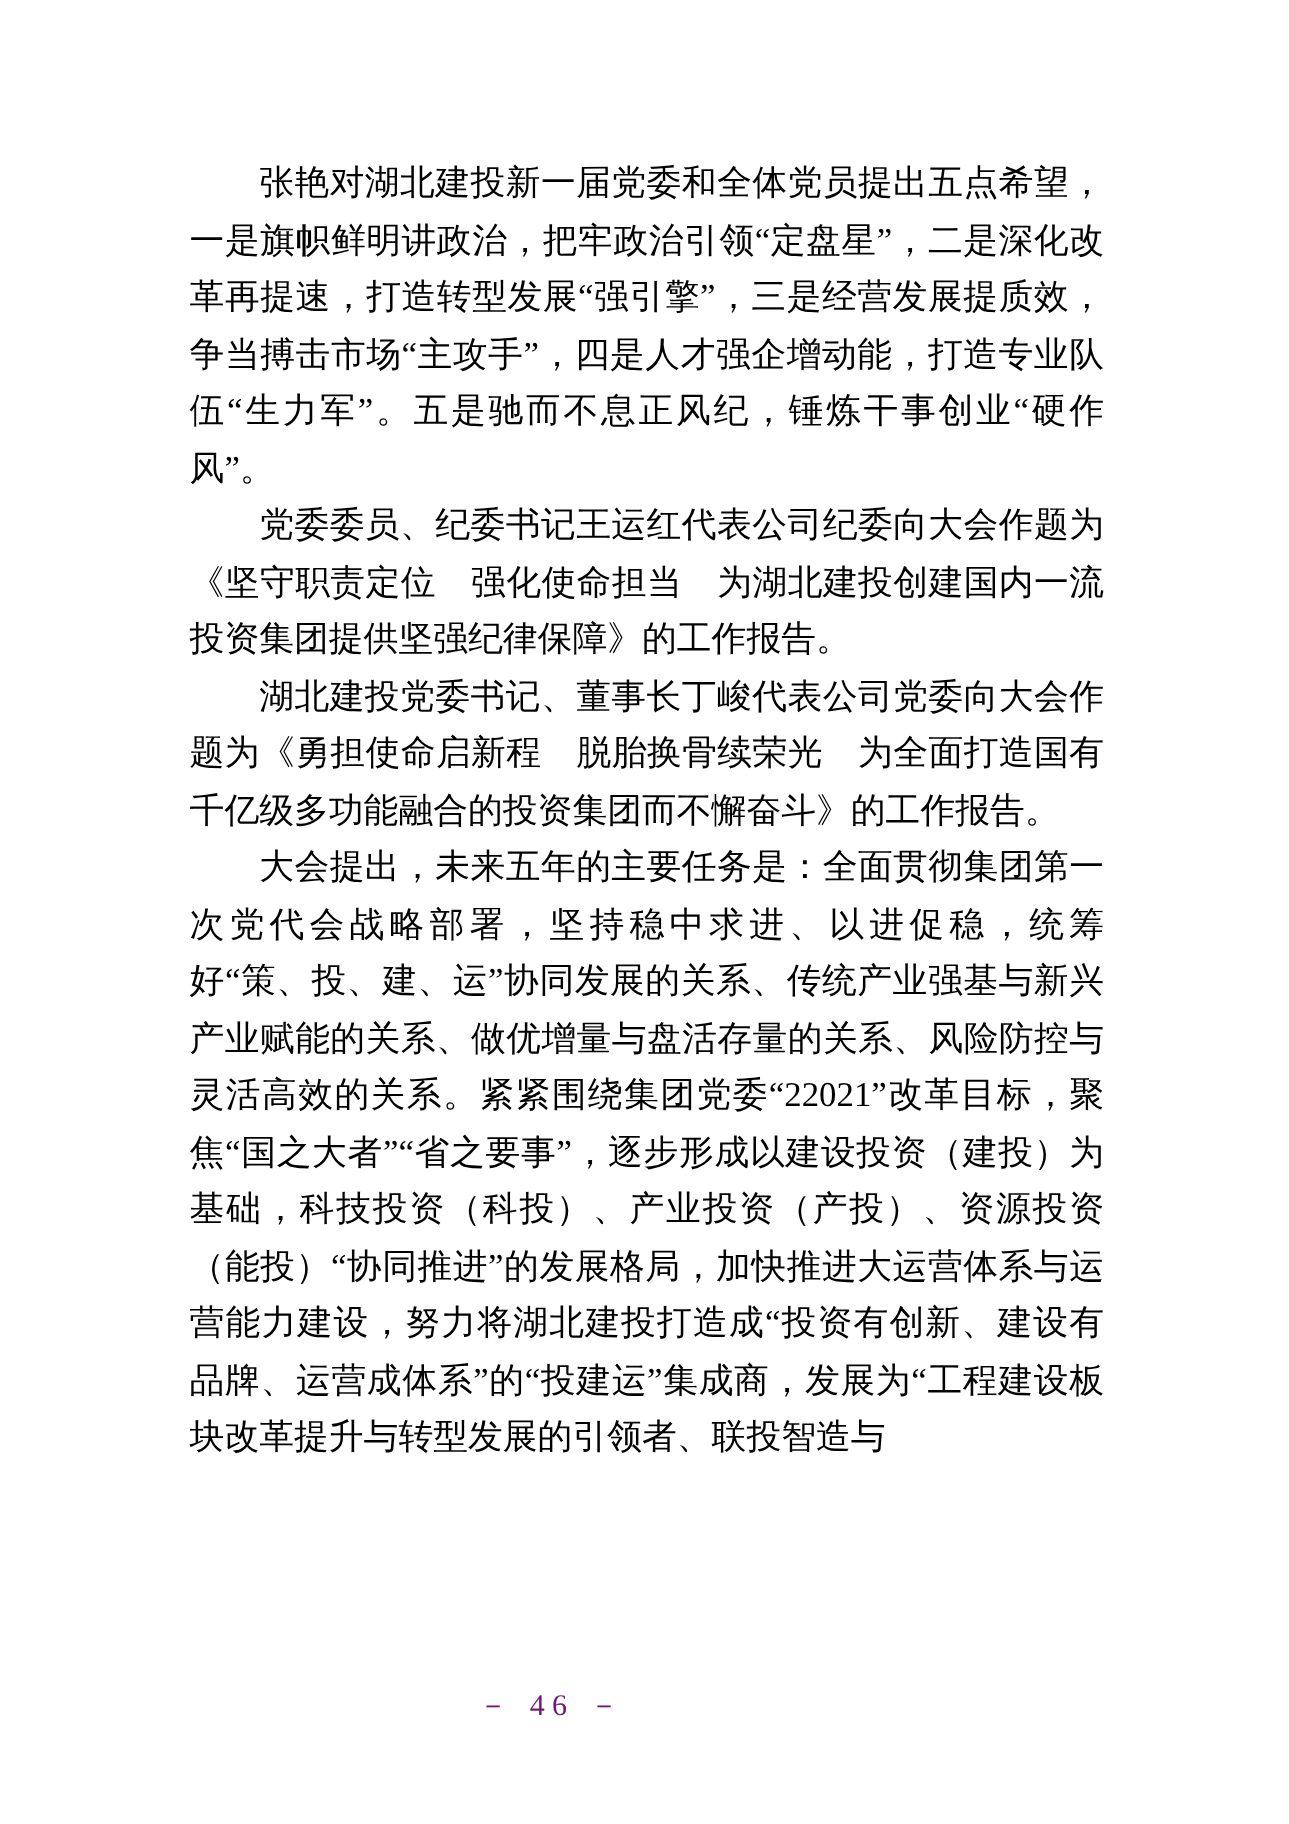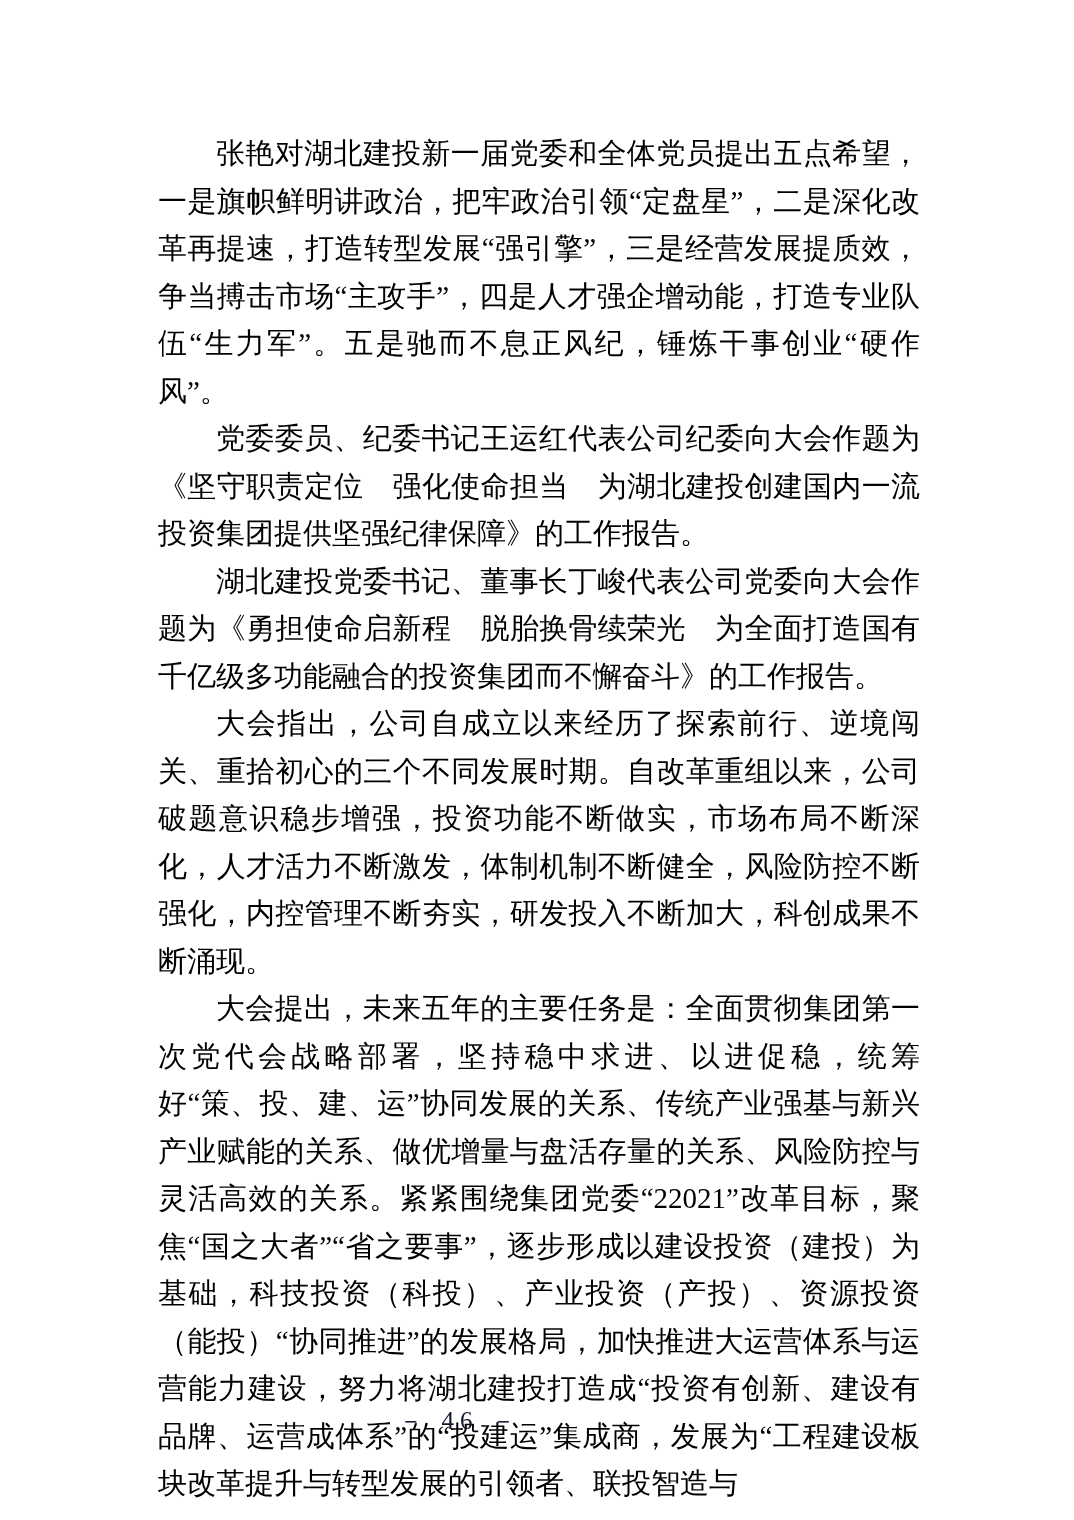--- a/index.html
+++ b/index.html
@@ -40,30 +40,29 @@
       word-break: break-all;
     }
     .footer {
       position: absolute;
       left: 0;
       right: 0;
       top: 1404px;
       text-align: center;
       font-size: 25px;
       letter-spacing: 6px;
-      color: #0f172a;
+      color: #701a75;
     }
   </style>
 </head>
 <body>
 
 <div class="page">
   <div class="content">
       <p class="para">张艳对湖北建投新一届党委和全体党员提出五点希望，一是旗帜鲜明讲政治，把牢政治引领“定盘星”，二是深化改革再提速，打造转型发展“强引擎”，三是经营发展提质效，争当搏击市场“主攻手”，四是人才强企增动能，打造专业队伍“生力军”。五是驰而不息正风纪，锤炼干事创业“硬作风”。</p>
       <p class="para">党委委员、纪委书记王运红代表公司纪委向大会作题为《坚守职责定位　强化使命担当　为湖北建投创建国内一流投资集团提供坚强纪律保障》的工作报告。</p>
       <p class="para">湖北建投党委书记、董事长丁峻代表公司党委向大会作题为《勇担使命启新程　脱胎换骨续荣光　为全面打造国有千亿级多功能融合的投资集团而不懈奋斗》的工作报告。</p>
-      <p class="para">大会指出，公司自成立以来经历了探索前行、逆境闯关、重拾初心的三个不同发展时期。自改革重组以来，公司破题意识稳步增强，投资功能不断做实，市场布局不断深化，人才活力不断激发，体制机制不断健全，风险防控不断强化，内控管理不断夯实，研发投入不断加大，科创成果不断涌现。</p>
       <p class="para">大会提出，未来五年的主要任务是：全面贯彻集团第一次党代会战略部署，坚持稳中求进、以进促稳，统筹好“策、投、建、运”协同发展的关系、传统产业强基与新兴产业赋能的关系、做优增量与盘活存量的关系、风险防控与灵活高效的关系。紧紧围绕集团党委“22021”改革目标，聚焦“国之大者”“省之要事”，逐步形成以建设投资（建投）为基础，科技投资（科投）、产业投资（产投）、资源投资（能投）“协同推进”的发展格局，加快推进大运营体系与运营能力建设，努力将湖北建投打造成“投资有创新、建设有品牌、运营成体系”的“投建运”集成商，发展为“工程建设板块改革提升与转型发展的引领者、联投智造与</p>
     </div>
   <div class="footer">
     <span>－ 46 －</span>
   </div>
 </div>
 
 </body></html>

